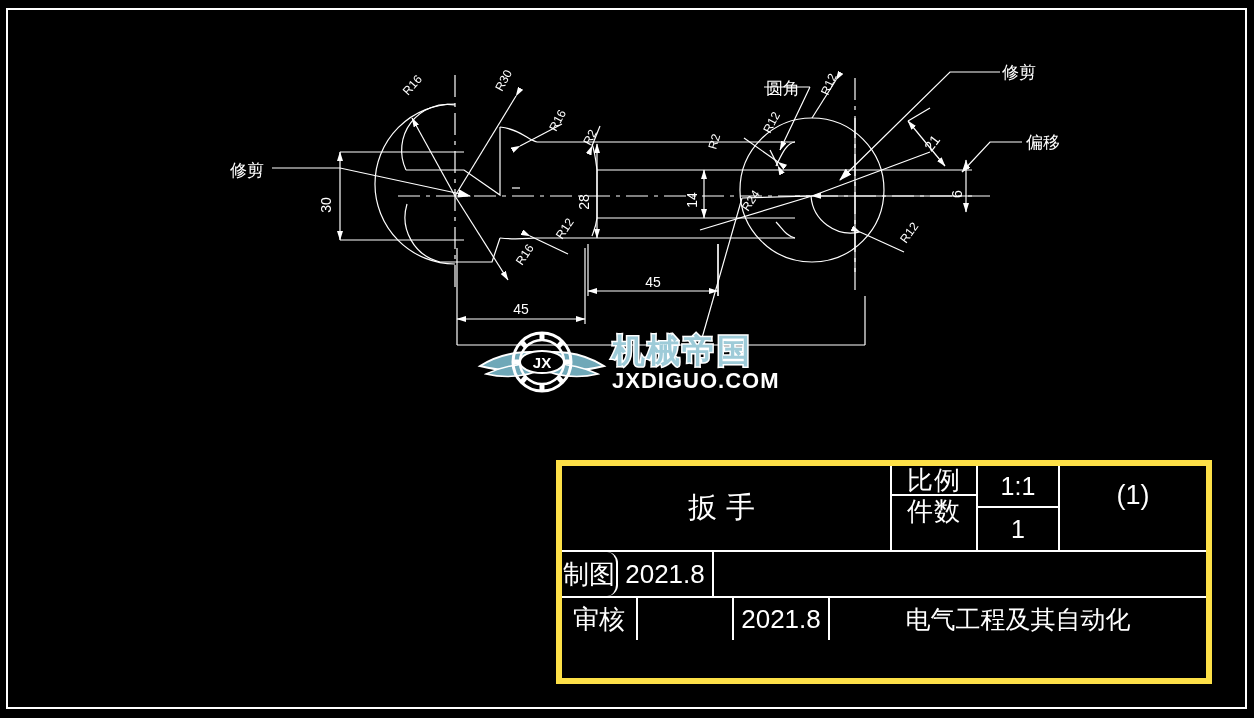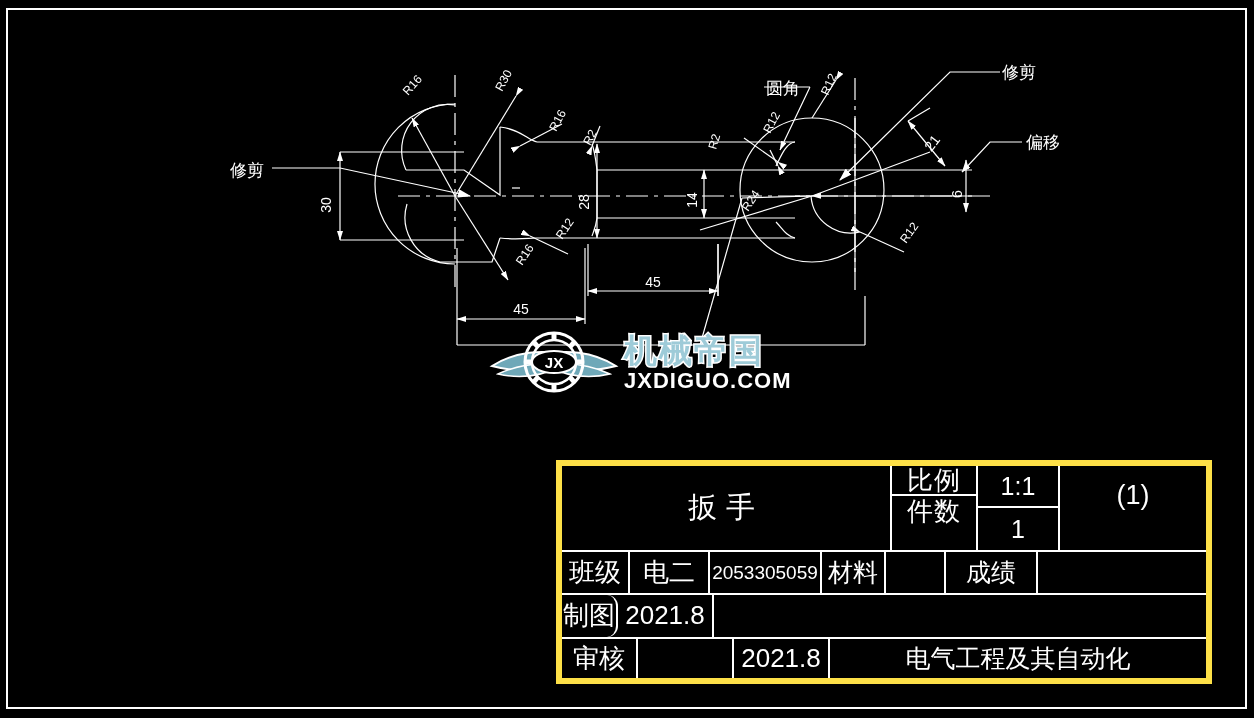--- a/index.html
+++ b/index.html
@@ -43,21 +43,21 @@
   .c-name{width:96px;font-size:26px;}
   .c-date{width:96px;font-size:26px;}
   .c-org{flex:1;display:flex;flex-direction:column;align-items:center;
          justify-content:center;line-height:1.05;font-size:25px;}
 
   .c-k3{width:76px;font-size:26px;}
   .c-name3{width:96px;}
   .c-date3{width:96px;font-size:26px;}
 
   
-  .wm{position:absolute;left:484px;top:326px;width:318px;height:72px;}
+  .wm{position:absolute;left:472px;top:326px;width:318px;height:72px;}
   .wm svg{display:block;}
 </style>
 </head>
 <body>
 
 <div id="stage">
 
   <svg id="cad" viewBox="0 0 1254 718">
     <defs>
       <marker id="ah" markerWidth="11" markerHeight="7" refX="10" refY="3.5" orient="auto">
@@ -235,29 +235,20 @@
       </div>
 
       <div class="c-valstack vb">
         <div class="c-val hbi">1:1</div>
         <div class="c-val">1</div>
       </div>
 
       <div class="cell c-sheet">(1)</div>
     </div>
 
-    <div class="tb-row r2">
-      <div class="cell vb c-k">班级</div>
-      <div class="cell vb c-v1">电二</div>
-      <div class="cell vb c-v2">2053305059</div>
-      <div class="cell vb c-mat">材料</div>
-      <div class="cell vb c-matv"></div>
-      <div class="cell vb c-score">成绩</div>
-      <div class="cell c-rest"></div>
-    </div>
 
     <div class="tb-row r3">
       <div class="cell vb c-k2">制图</div>
       <div class="cell vb c-date">2021.8</div>
     </div>
 
     <div class="tb-row r4">
       <div class="cell vb c-k3">审核</div>
       <div class="cell vb c-name3"></div>
       <div class="cell vb c-date3">2021.8</div>

